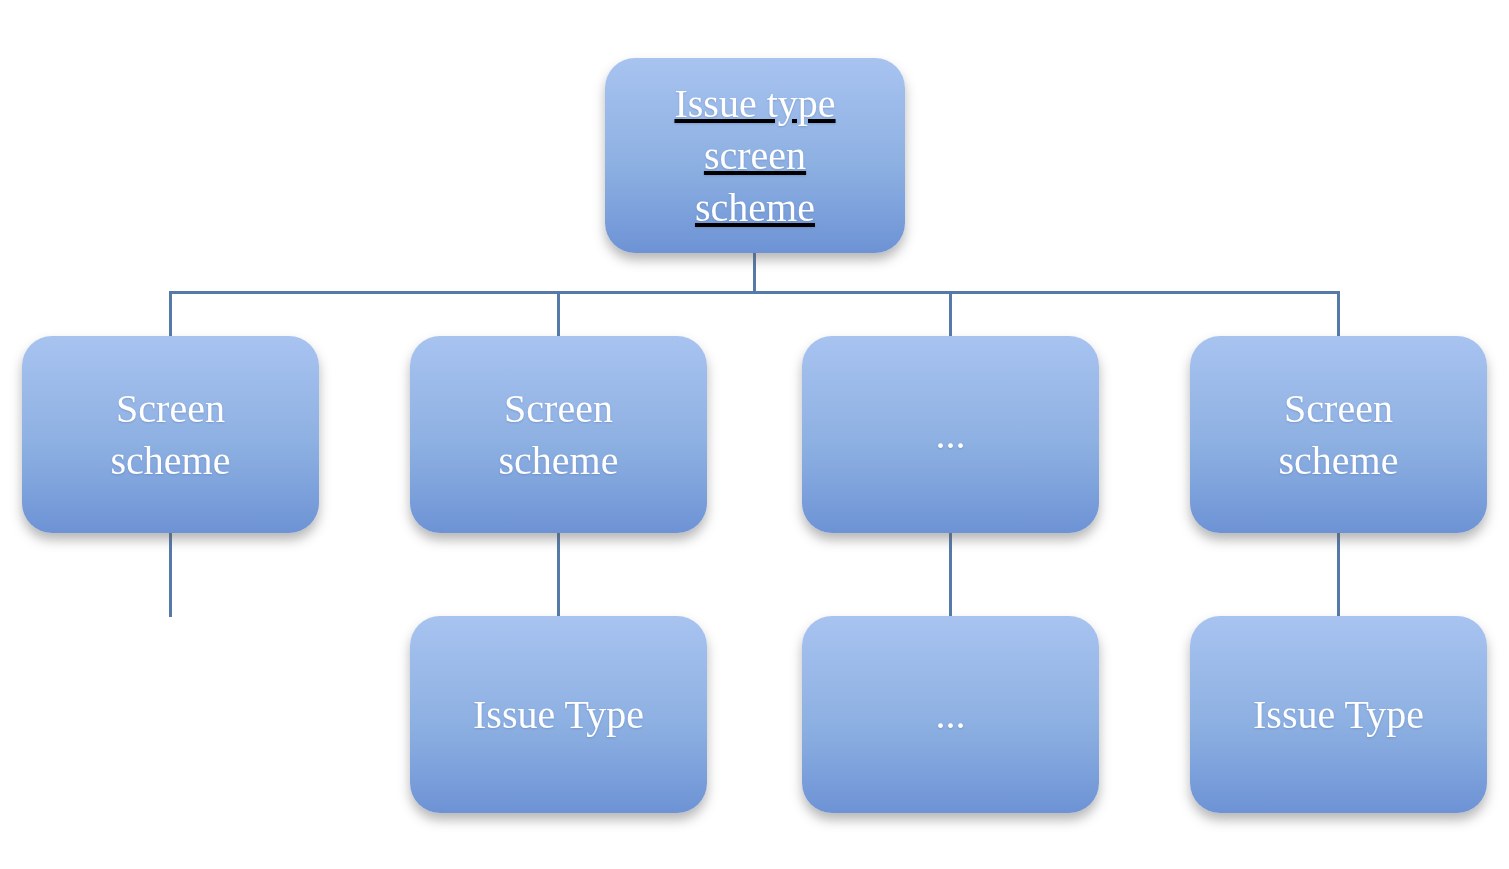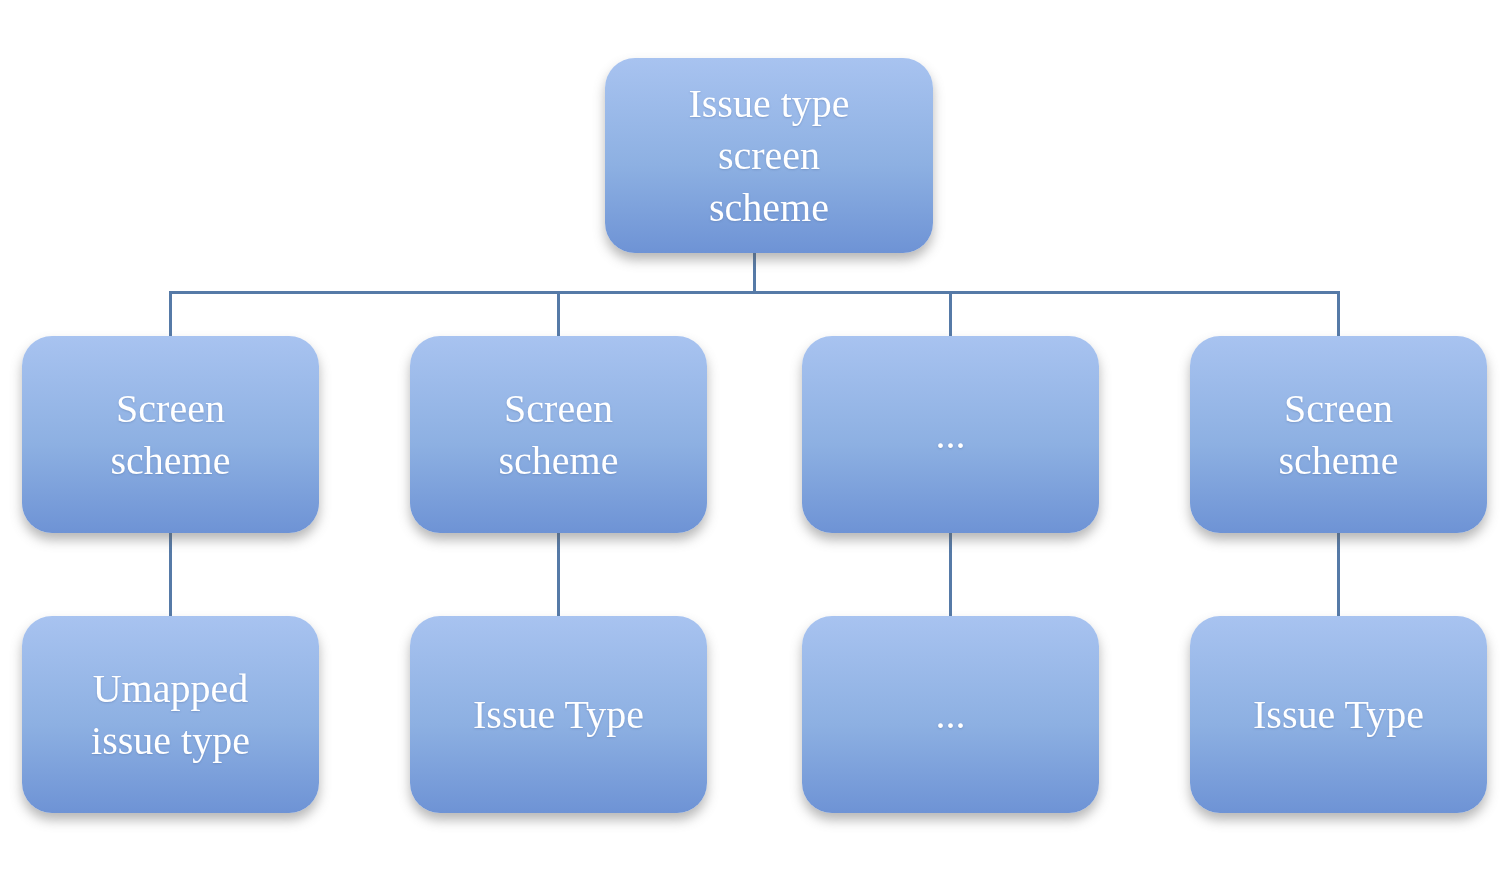--- a/index.html
+++ b/index.html
@@ -35,21 +35,21 @@
   }
   .node .label {
     display: inline-block;
     max-width: 222px;
     color: var(--text, #ffffff);
     font-size: 40px;
     line-height: 52px;
     text-shadow: 0 1px 2px rgba(90, 120, 170, 0.45);
   }
   
-  .root   { left: 605px;  top: 58px;  width: 328px; height: 195px; }
+  .root   { left: 605px;  top: 58px;  width: 300px; height: 195px; text-decoration: underline; }
   .r2     { top: 336px; width: 297px; height: 197px; }
   .r3     { top: 616px; width: 297px; height: 197px; }
   .c1 { left: 22px; }
   .c2 { left: 410px; }
   .c3 { left: 802px; }
   .c4 { left: 1190px; }
 </style>
 </head>
 <body>
 
@@ -78,23 +78,20 @@
   <div class="node r2 c2">
     <span class="label">Screen scheme</span>
   </div>
   <div class="node r2 c3">
     <span class="label">...</span>
   </div>
   <div class="node r2 c4">
     <span class="label">Screen scheme</span>
   </div>
 
-  <div class="node r3 c1">
-    <span class="label">Umapped issue type</span>
-  </div>
   <div class="node r3 c2">
     <span class="label">Issue Type</span>
   </div>
   <div class="node r3 c3">
     <span class="label">...</span>
   </div>
   <div class="node r3 c4">
     <span class="label">Issue Type</span>
   </div>
 

